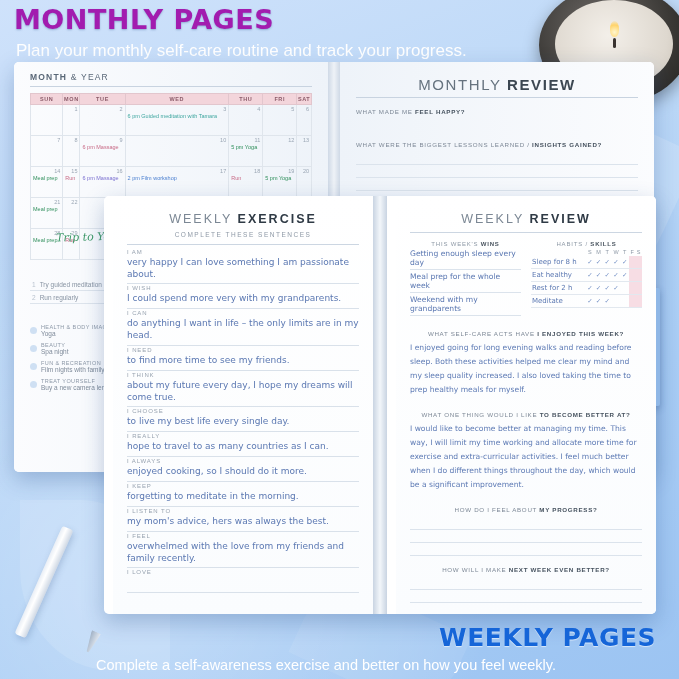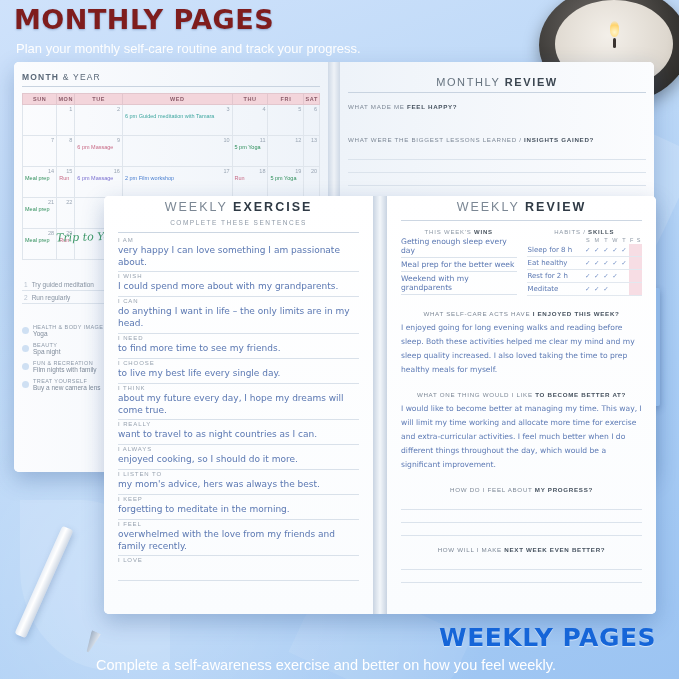--- a/index.html
+++ b/index.html
@@ -10,24 +10,24 @@
     position:relative;
   }
   
   .leaf{position:absolute;border-radius:60% 0 60% 0;background:rgba(255,255,255,.16);transform:rotate(25deg);}
   .leaf2{position:absolute;border-radius:0 60% 0 60%;background:rgba(255,255,255,.13);}
   .veil{position:absolute;inset:0;background:radial-gradient(circle at 20% 85%, rgba(255,255,255,.35), rgba(255,255,255,0) 45%);}
 
   
   .hdr{position:absolute;left:14px;top:4px;width:560px;}
   .hdr h1{
-    margin:0;font-size:27px;letter-spacing:.5px;font-weight:bold;color:#7f1d1d;
+    margin:0;font-size:27px;letter-spacing:.5px;font-weight:bold;color:#a21caf;
     text-shadow:0 1px 2px rgba(40,80,140,.35);font-family:"DejaVu Sans",sans-serif;
   }
-  .hdr p{margin:6px 0 0 2px;font-size:13px;color:#ffffff;font-weight:normal;}
+  .hdr p{margin:6px 0 0 2px;font-size:17px;color:#ffffff;font-weight:normal;}
 
   .ftr{position:absolute;right:23px;bottom:6px;width:660px;text-align:right;}
   .ftr h2{
     margin:0;font-size:25px;letter-spacing:.5px;font-weight:bold;color:#1565d8;
     text-shadow:0 1px 1px rgba(255,255,255,.6);font-family:"DejaVu Sans",sans-serif;
   }
   .ftr p{margin:5px 0 0 0;font-size:14.5px;color:#ffffff;text-align:center;}
 
   
   .candle{position:absolute;right:-10px;top:-14px;width:150px;height:118px;}
@@ -50,21 +50,21 @@
     background:linear-gradient(90deg,#9fb0c4,#e3e9f1);transform:rotate(24deg);
     clip-path:polygon(0 0,100% 0,60% 100%,40% 100%);}
 
   
   .book{position:absolute;border-radius:5px;box-shadow:0 8px 22px rgba(30,70,130,.28);}
 
   
   #monthly{left:14px;top:62px;width:640px;height:410px;}
   #monthly .spread{display:flex;width:100%;height:100%;border-radius:5px;overflow:hidden;
      background:linear-gradient(180deg,#ffffff,#f4f7fb);}
-  #monthly .pg{flex:1;padding:10px 8px;position:relative;}
+  #monthly .pg{flex:1;padding:10px 16px;position:relative;}
   #monthly .pg.left{background:linear-gradient(90deg,#fbfcfe,#eef3f9);}
   #monthly .pg.right{background:linear-gradient(270deg,#fbfcfe,#eef3f9);}
   #monthly .gutter{width:12px;background:linear-gradient(90deg,#cfd9e6,#eef2f7 50%,#cfd9e6);}
 
   .mh{font-size:8.5px;letter-spacing:1.2px;color:#5a6878;font-weight:bold;}
   .mh .thin{font-weight:normal;}
   .mrule{height:1px;background:#c8d3e0;margin:4px 0 6px;}
 
   table.cal{border-collapse:collapse;width:100%;font-size:6px;}
   table.cal th{background:#f3d5db;color:#8a5a68;font-size:5.5px;letter-spacing:.6px;
@@ -81,33 +81,33 @@
      font-family:"DejaVu Serif",serif;font-style:italic;transform:rotate(-2deg);}
 
   .sectlab{font-size:6.5px;letter-spacing:1px;color:#6b7786;margin:8px 0 3px;font-weight:bold;text-align:center;}
   .goalline{border-bottom:.5px solid #dde4ec;font-size:6.5px;color:#8793a2;padding:3px 2px 2px;}
   .goalnum{color:#b9c3cf;margin-right:4px;}
   .scitem{display:flex;align-items:center;gap:4px;margin-top:5px;}
   .scdot{width:7px;height:7px;border-radius:50%;background:#cfe0f3;flex:0 0 auto;}
   .scttl{font-size:5.5px;color:#8d99a8;letter-spacing:.4px;}
   .scval{font-size:6.5px;color:#7f8b9a;}
 
-  .revttl{text-align:center;font-size:11px;letter-spacing:1.6px;color:#66737f;margin-top:4px;}
+  .revttl{text-align:center;font-size:15px;letter-spacing:1.6px;color:#66737f;margin-top:4px;}
   .revttl b{color:#3c4752;}
   .qlab{font-size:6.2px;letter-spacing:.7px;color:#7d8896;margin:10px 0 4px;}
   .qlab b{color:#46525f;}
   .hand{font-size:7.6px;line-height:1.85;color:#5e7bb5;font-family:"DejaVu Sans",sans-serif;}
   .wlines{margin-top:4px;}
   .wline{border-bottom:.5px solid #dbe3ec;height:12px;}
 
   
   #weekly{left:104px;top:196px;width:552px;height:418px;}
   #weekly .spread{display:flex;width:100%;height:100%;border-radius:5px;overflow:hidden;
      background:#ffffff;}
-  #weekly .pg{flex:1;padding:4px 14px;position:relative;background:linear-gradient(180deg,#ffffff,#fafcfe);}
+  #weekly .pg{flex:1;padding:16px 14px;position:relative;background:linear-gradient(180deg,#ffffff,#fafcfe);margin-left:9px;}
   #weekly .gutter{width:14px;background:linear-gradient(90deg,#c9d4e2,#f2f6fa 50%,#c9d4e2);}
   .wttl{text-align:center;font-size:12.5px;letter-spacing:2px;color:#7b8794;}
   .wttl b{color:#2f3a45;}
   .wsub{text-align:center;font-size:6.5px;letter-spacing:1.5px;color:#8e99a6;margin-top:5px;}
   .wdiv{height:1px;background:#ccd6e2;margin:6px 0 4px;}
   .promptrow{margin-bottom:1px;}
   .plab{font-size:6px;letter-spacing:.9px;color:#98a3b0;}
   .pans{font-size:9px;color:#5b78b2;font-family:"DejaVu Sans",sans-serif;border-bottom:.5px solid #d9e1ea;
     padding:1px 0 3px;min-height:13px;line-height:1.35;}
 
@@ -377,53 +377,53 @@
       </div>
       <div class="wsub">COMPLETE THESE SENTENCES</div>
       <div class="wdiv"></div>
       <div id="prompts">
           <div class="promptrow">
             <div class="plab">I AM</div>
             <div class="pans">very happy I can love something I am passionate about.</div>
           </div>
           <div class="promptrow">
             <div class="plab">I WISH</div>
-            <div class="pans">I could spend more about with my grandparents.</div>
+            <div class="pans">I could spend more very with my grandparents.</div>
           </div>
           <div class="promptrow">
             <div class="plab">I CAN</div>
             <div class="pans">do anything I want in life – the only limits are in my head.</div>
           </div>
           <div class="promptrow">
             <div class="plab">I NEED</div>
             <div class="pans">to find more time to see my friends.</div>
           </div>
           <div class="promptrow">
+            <div class="plab">I THINK</div>
+            <div class="pans">about my future every day, I hope my dreams will come true.</div>
+          </div>
+          <div class="promptrow">
             <div class="plab">I CHOOSE</div>
             <div class="pans">to live my best life every single day.</div>
           </div>
           <div class="promptrow">
-            <div class="plab">I THINK</div>
-            <div class="pans">about my future every day, I hope my dreams will come true.</div>
-          </div>
-          <div class="promptrow">
             <div class="plab">I REALLY</div>
-            <div class="pans">want to travel to as night countries as I can.</div>
+            <div class="pans">hope to travel to as many countries as I can.</div>
           </div>
           <div class="promptrow">
             <div class="plab">I ALWAYS</div>
             <div class="pans">enjoyed cooking, so I should do it more.</div>
           </div>
           <div class="promptrow">
+            <div class="plab">I KEEP</div>
+            <div class="pans">forgetting to meditate in the morning.</div>
+          </div>
+          <div class="promptrow">
             <div class="plab">I LISTEN TO</div>
             <div class="pans">my mom's advice, hers was always the best.</div>
-          </div>
-          <div class="promptrow">
-            <div class="plab">I KEEP</div>
-            <div class="pans">forgetting to meditate in the morning.</div>
           </div>
           <div class="promptrow">
             <div class="plab">I FEEL</div>
             <div class="pans">overwhelmed with the love from my friends and family recently.</div>
           </div>
           <div class="promptrow">
             <div class="plab">I LOVE</div>
             <div class="pans"></div>
           </div>
         </div>
@@ -436,21 +436,21 @@
       </div>
       <div class="wdiv"></div>
       <div class="wrHead">
         <div class="wrBox">
           <div class="wrLab">
             <span>THIS WEEK'S</span>
             <b>WINS</b>
           </div>
           <div id="wins">
               <div class="winline">Getting enough sleep every day</div>
-              <div class="winline">Meal prep for the better week</div>
+              <div class="winline">Meal prep for the whole week</div>
               <div class="winline">Weekend with my grandparents</div>
             </div>
         </div>
         <div class="wrBox">
           <div class="wrLab">
             <span>HABITS /</span>
             <b>SKILLS</b>
           </div>
           <table class="hab">
             <thead>

